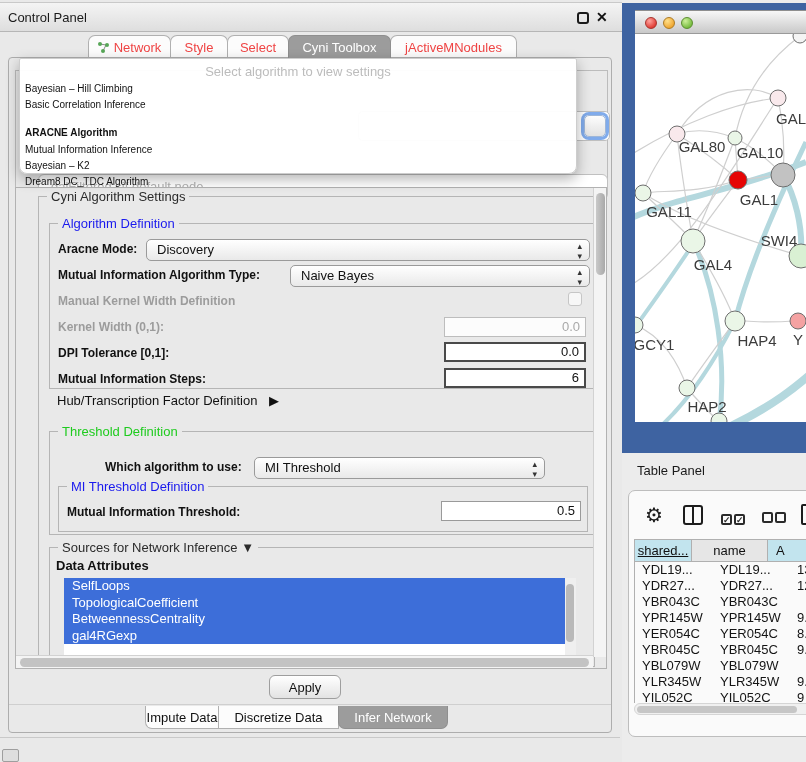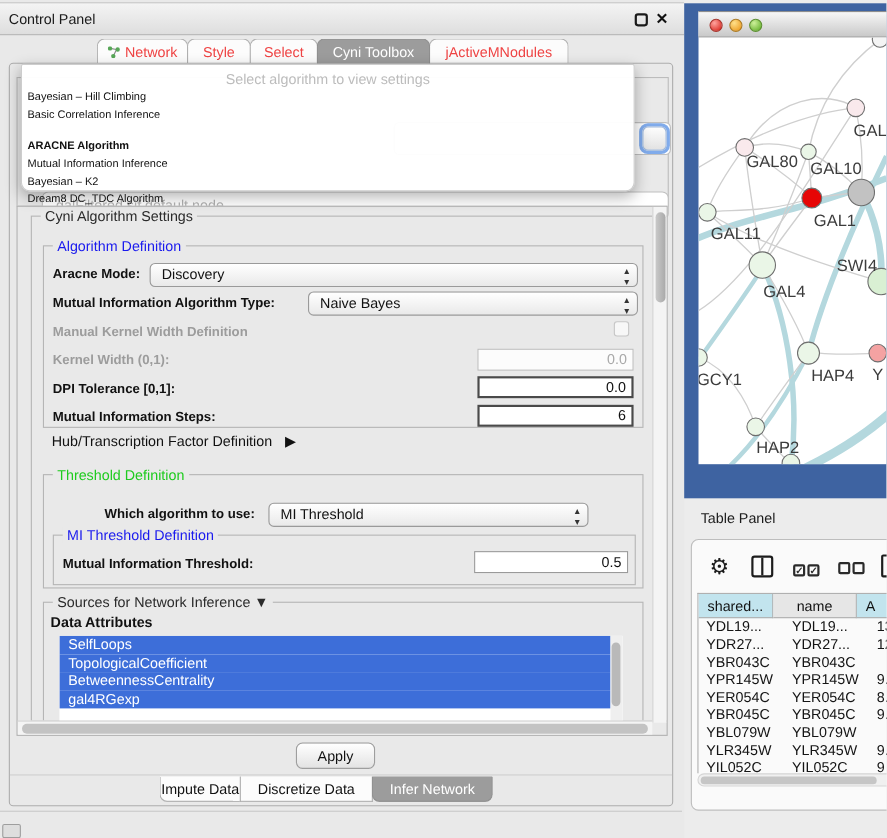--- a/index.html
+++ b/index.html
@@ -48,21 +48,21 @@
   #vscroll { position:absolute; right:0; top:0; width:13px; height:469px; background:#f4f4f4; border-left:1px solid #d2d2d2; }
   #vscroll .thumb { position:absolute; left:2px; top:5px; width:9px; height:82px; border-radius:5px;
     background:linear-gradient(90deg,#c9c9c9,#a9a9a9); }
   #hscroll { position:absolute; left:0; bottom:0; right:13px; height:13px; background:#f4f4f4; border-top:1px solid #d2d2d2; }
   #hscroll .thumb { position:absolute; left:4px; top:2px; right:4px; height:9px; border-radius:5px; background:#c3c3c3; }
 
   .group { position:absolute; border:1px solid #b5b5b5; }
   .gtitle { position:absolute; top:-8px; left:8px; background:#e9e9e9; padding:0 4px; font-size:13px; color:#2b2b2b; white-space:nowrap; }
   .gtitle.blue { color:#1a1aee; } .gtitle.green { color:#1ecb1e; }
 
-  #settings-group { left:12px; top:8px; width:582px; height:460px; }
+  #settings-group { left:22px; top:8px; width:582px; height:460px; }
 
   #algdef-group { left:10px; top:26px; width:546px; height:166px; }
   .flabel { position:absolute; font-size:12px; font-weight:bold; color:#111; white-space:nowrap; }
   .flabel.dis { color:#9c9c9c; }
   .combo { position:absolute; height:22px; background:linear-gradient(#ffffff,#e9e9e9); border:1px solid #9a9a9a;
     border-radius:5px; font-size:13px; color:#111; line-height:20px; padding-left:10px; cursor:pointer; }
   .combo .spin { position:absolute; right:7px; top:1px; font-size:9px; line-height:10px; color:#333; text-align:center; }
   .tinput { position:absolute; height:20px; background:#fff; border:2px solid #4a4a4a; font-size:13px; color:#111;
     text-align:right; padding-right:5px; line-height:16px; }
   .tinput.dis { border:1px solid #bdbdbd; background:#fcfcfc; color:#a9a9a9; line-height:18px; }
@@ -123,21 +123,21 @@
   .cbx { display:inline-block; width:11px; height:11px; border:2px solid #2a2a2a; border-radius:2px; margin-right:2px;
     font-size:9px; line-height:8px; color:#2a2a2a; text-align:center; font-weight:bold; }
   .check-pair { position:absolute; left:92px; top:8px; cursor:pointer; }
   .uncheck-pair { position:absolute; left:133px; top:8px; cursor:pointer; }
   .file-icon { position:absolute; left:172px; top:3px; width:16px; height:21px; border:2px solid #1c1c1c; border-radius:2px; background:#fafafa; cursor:pointer; }
 
   #tbl { position:absolute; left:5px; top:48px; width:186px; height:164px; border:1px solid #b0b0b0; border-bottom:none; overflow:hidden; }
   .tbl-hrow { display:flex; height:22px; }
   .hcell { border-right:1px solid #b0b0b0; border-bottom:1px solid #b0b0b0; font-size:13px; color:#111;
     display:flex; align-items:center; justify-content:center; cursor:pointer; overflow:hidden; white-space:nowrap; }
-  .hc1 { width:68px; background:#c2e4ee; } .hc2 { width:76px; background:#e6e6e6; }
+  .hc1 { width:57px; background:#c2e4ee;text-decoration:underline; } .hc2 { width:76px; background:#e6e6e6; }
   .hc3 { flex:1; background:#c2e4ee; justify-content:flex-start; padding-left:8px; }
   .tbl-row { display:flex; height:16px; font-size:13px; color:#141414; cursor:default; }
   .cell { overflow:hidden; white-space:nowrap; line-height:16px; }
   .c1 { width:78px; padding-left:7px; } .c2 { width:76px; padding-left:7px; } .c3 { flex:1; padding-left:8px; }
   #tbl-hscroll { position:absolute; left:5px; top:212px; width:184px; height:12px; background:#f0f0f0;
     border:1px solid #d5d5d5; border-radius:6px; }
   #tbl-hscroll .thumb { position:absolute; left:2px; top:1.5px; width:160px; height:7px; border-radius:4px; background:#c6c6c6; }
 
   svg text { font-family:"Liberation Sans", sans-serif; }
 </style>

